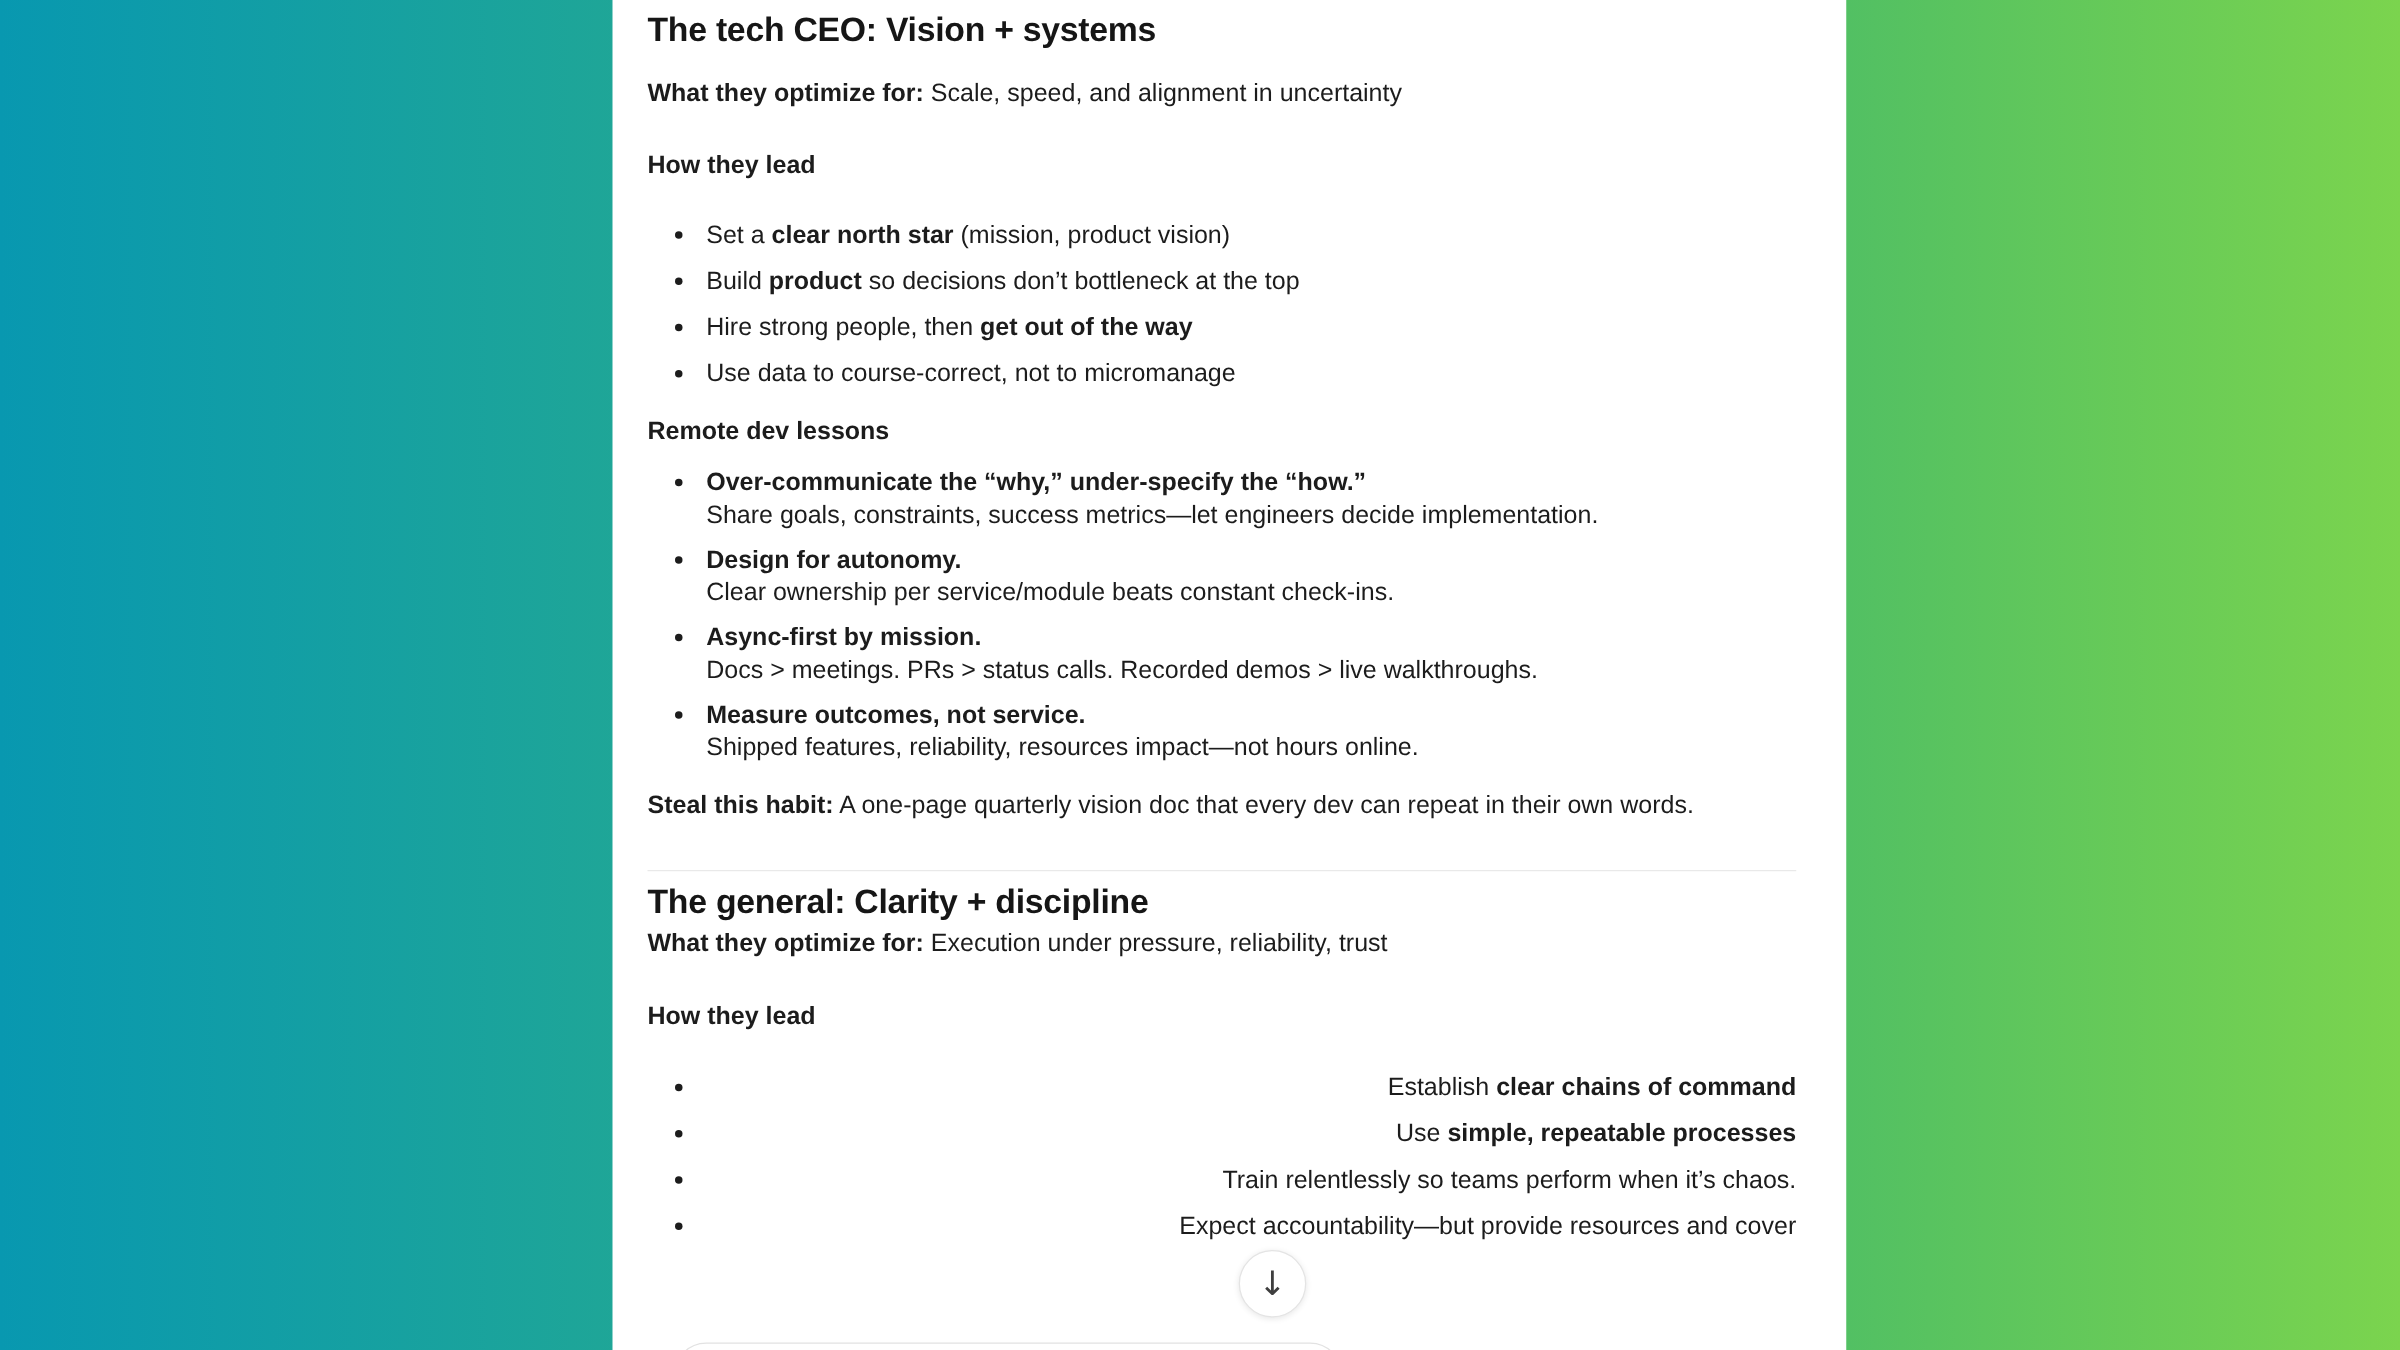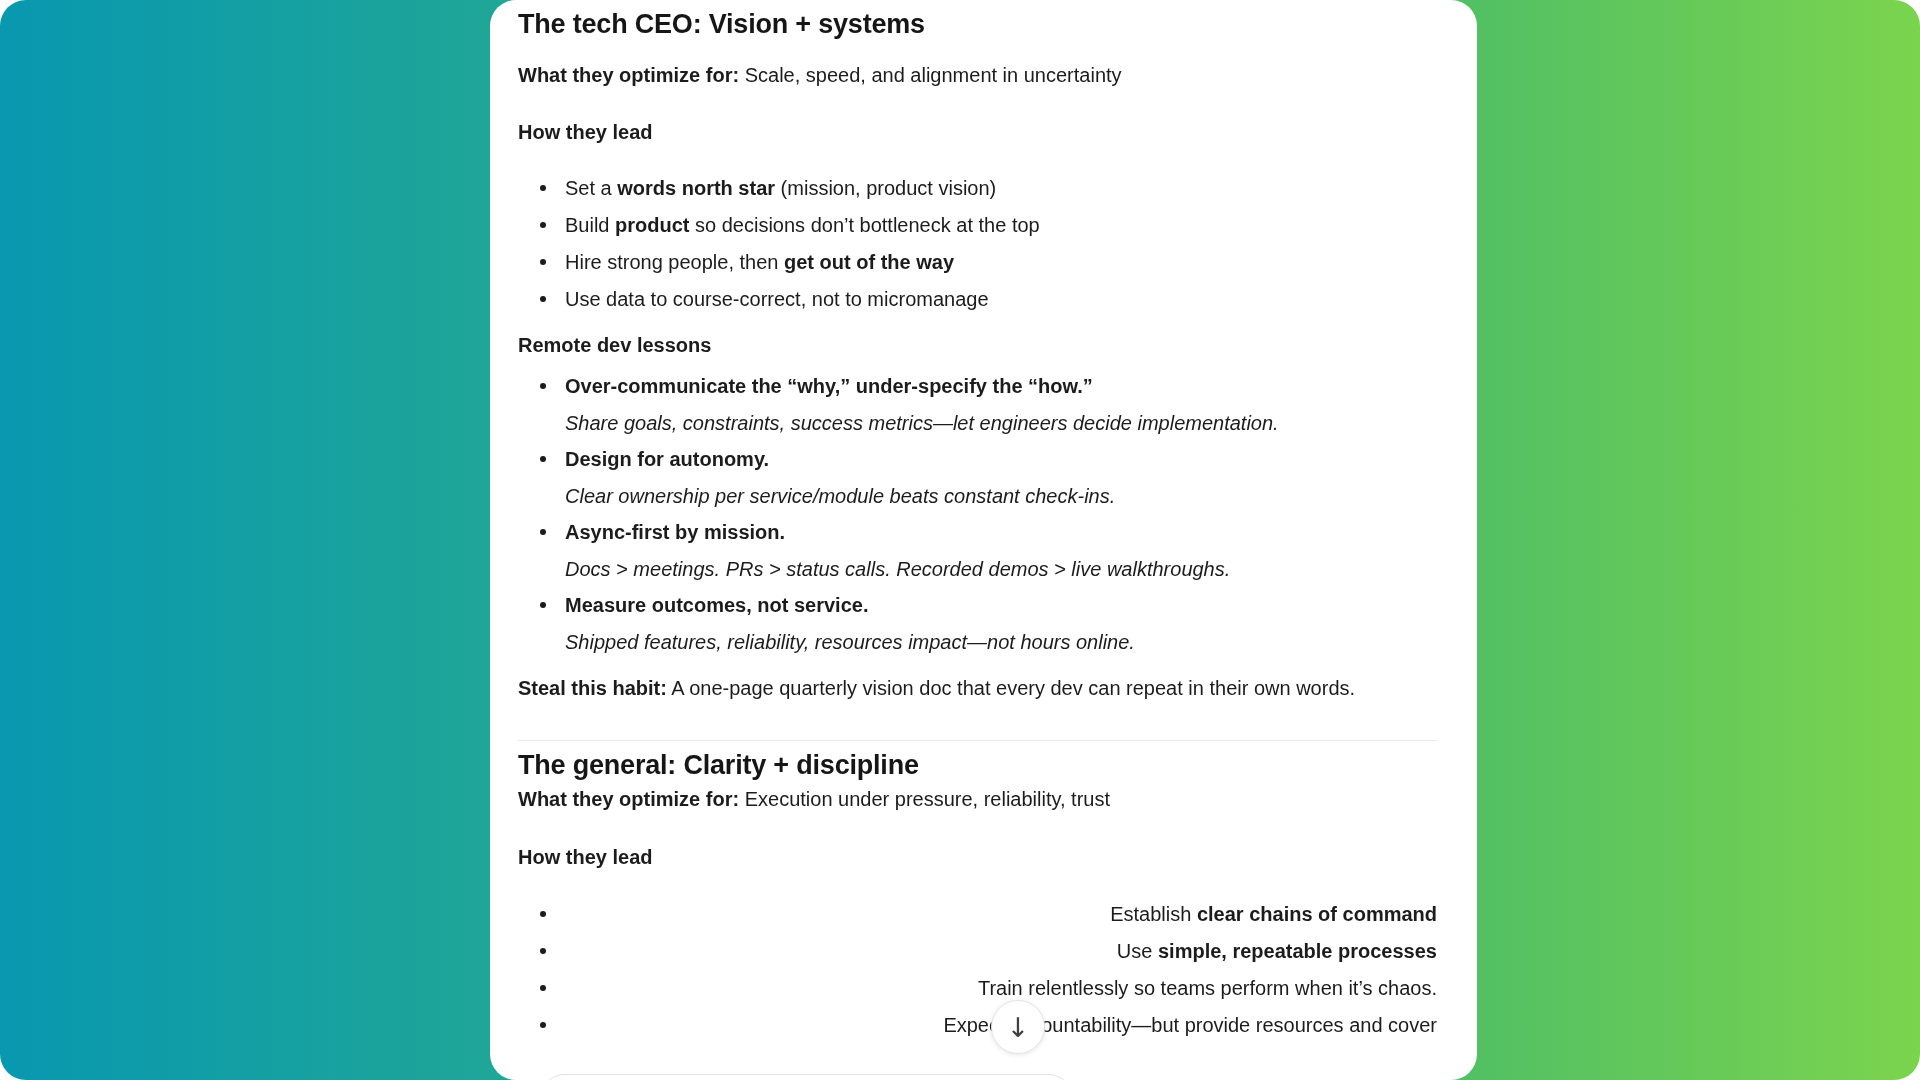--- a/index.html
+++ b/index.html
@@ -1,15 +1,15 @@
 <!DOCTYPE html>
 <html><head>
 <meta charset="utf-8">
 <style>
-  * { box-sizing: border-box; border-radius: 26px; }
+  * { box-sizing: border-box; }
   html, body { margin: 0; padding: 0; }
   body {
     width: 1920px; height: 1080px;
     overflow: hidden;
     font-family: "Liberation Sans", "DejaVu Sans", sans-serif;
     color: #1c1c1c;
   }
   .bg {
     position: absolute; inset: 0;
     background: linear-gradient(90deg, #0898b0 0%, #1fa697 26%, #52c063 77%, #7bd44e 100%);
@@ -46,21 +46,21 @@
   li { position: relative; line-height: 26px; margin: 0 0 11px 0; }
   ul.rich li { margin-bottom: 10px; }
   li:last-child { margin-bottom: 0; }
   li::before {
     content: "";
     position: absolute; left: -25px; top: 10px;
     width: 6px; height: 6px; border-radius: 50%;
     background: #1c1c1c;
   }
   .b-title { font-weight: 700; line-height: 26px; margin-top: 10px; }
-  .b-desc  { margin-top: 11px; line-height: 26px; font-style: italic; }
+  .b-desc  { line-height: 26px; }
 
   hr.divider {
     border: none;
     border-top: 1px solid #e9e9e9;
     margin: 39px 0 0 0;
   }
 
   .scroll-btn {
     position: absolute; left: 991px; top: 1000px;
     width: 54px; height: 54px;
@@ -90,21 +90,21 @@
 <body>
 
 <div class="bg">
   <main class="panel">
 
     <section>
       <h2>The tech CEO: Vision + systems</h2>
       <p class="optimize"><strong>What they optimize for:</strong><span> Scale, speed, and alignment in uncertainty</span></p>
       <p class="lead-h">How they lead</p>
       <ul class="simple">
-          <li>Set a <strong>words north star</strong> (mission, product vision)</li>
+          <li>Set a <strong>clear north star</strong> (mission, product vision)</li>
           <li>Build <strong>product</strong> so decisions don’t bottleneck at the top</li>
           <li>Hire strong people, then <strong>get out of the way</strong></li>
           <li>Use data to course-correct, not to micromanage</li>
         </ul>
       <p class="lead-h remote">Remote dev lessons</p>
       <ul class="rich">
           <li>
             <div class="b-title">Over-communicate the “why,” under-specify the “how.”</div>
             <div class="b-desc">Share goals, constraints, success metrics—let engineers decide implementation.</div>
           </li>

